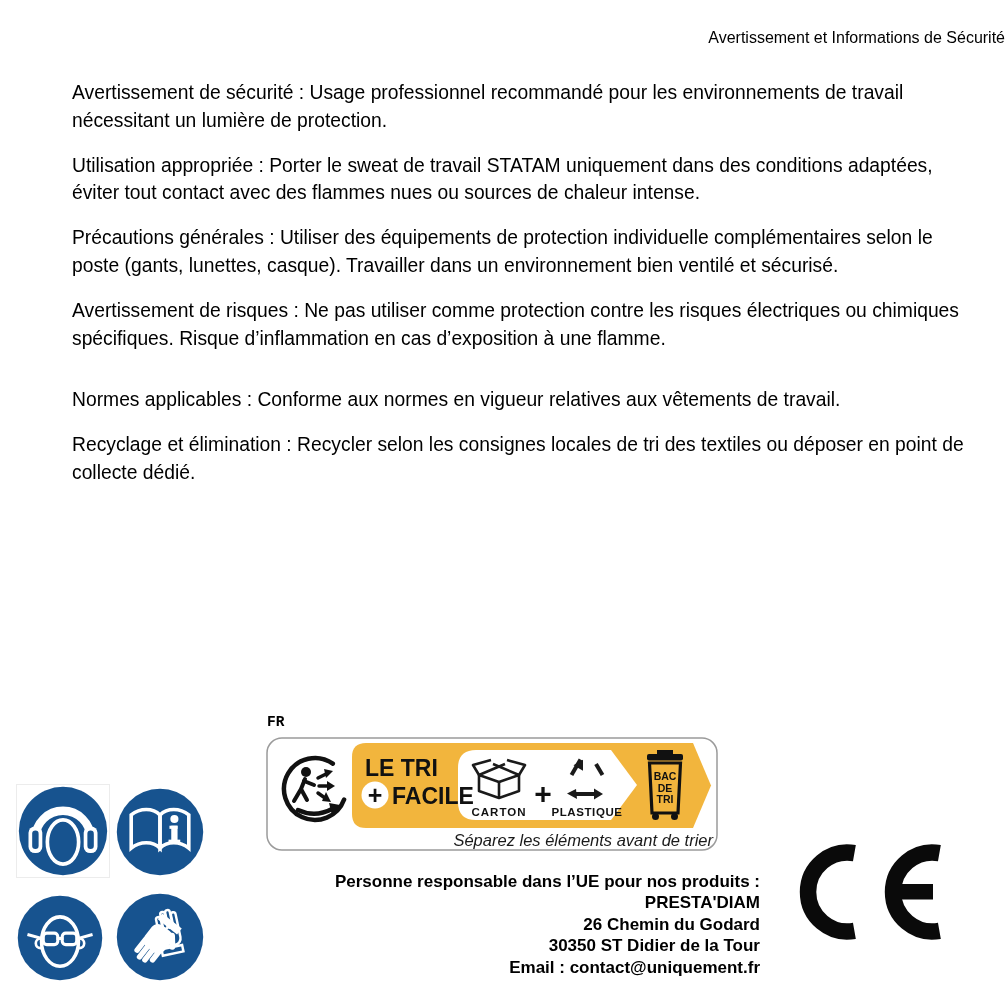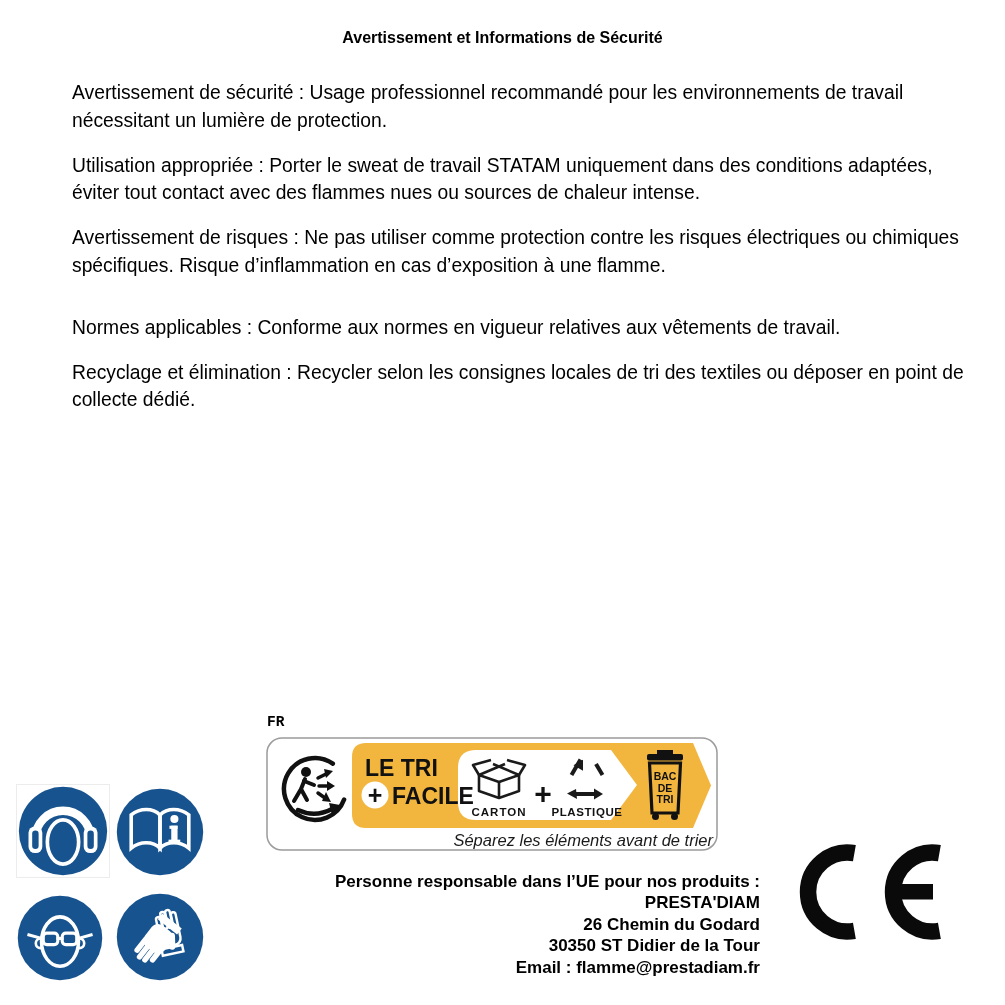--- a/index.html
+++ b/index.html
@@ -1,19 +1,19 @@
 <!DOCTYPE html>
 <html><head>
 <meta charset="utf-8">
 <style>
   html,body{margin:0;padding:0;background:#fff;}
   #page{position:relative;width:1005px;height:1005px;background:#ffffff;overflow:hidden;
         font-family:"Liberation Sans",sans-serif;color:#000;}
-  #doc-title{position:absolute;left:0;top:29px;width:1005px;text-align:center;
-             font-size:16px;font-weight:bold;}
+  #doc-title{position:absolute;left:0;top:29px;width:1005px;text-align:right;
+             font-size:16px;font-weight:normal;}
   #paragraphs{position:absolute;left:72px;top:79px;width:898px;}
   #paragraphs p{margin:0 0 17.5px 0;font-size:19.3px;line-height:27.6px;}
   #paragraphs p.gap{margin-top:34px;}
   .picto{position:absolute;}
   .picto svg{display:block;}
   #picto-ear{left:16px;top:784px;border:1px solid #ececec;}
   #picto-book{left:115px;top:787px;}
   #picto-glasses{left:16px;top:894px;}
   #picto-gloves{left:115px;top:892px;}
   #fr-label{position:absolute;left:267px;top:714px;font-size:14.5px;font-weight:bold;font-family:Liberation Mono, monospace;}
@@ -25,20 +25,21 @@
 </head>
 <body>
 
 <div id="page">
 
   <div id="doc-title">Avertissement et Informations de Sécurité</div>
 
   <div id="paragraphs">
     <p>Avertissement de sécurité : Usage professionnel recommandé pour les environnements de travail nécessitant un lumière de protection.</p>
     <p>Utilisation appropriée : Porter le sweat de travail STATAM uniquement dans des conditions adaptées, éviter tout contact avec des flammes nues ou sources de chaleur intense.</p>
+    <p>Précautions générales : Utiliser des équipements de protection individuelle complémentaires selon le poste (gants, lunettes, casque). Travailler dans un environnement bien ventilé et sécurisé.</p>
     <p>Avertissement de risques : Ne pas utiliser comme protection contre les risques électriques ou chimiques spécifiques. Risque d’inflammation en cas d’exposition à une flamme.</p>
     <p class="gap">Normes applicables : Conforme aux normes en vigueur relatives aux vêtements de travail.</p>
     <p>Recyclage et élimination : Recycler selon les consignes locales de tri des textiles ou déposer en point de collecte dédié.</p>
   </div>
 
   <div class="picto" id="picto-ear">
     <svg width="92" height="92" viewBox="0 0 100 100">
       <circle cx="50" cy="50" r="48" fill="#17538f"></circle>
       <ellipse cx="50" cy="62" rx="17" ry="24" fill="#17538f" stroke="#fff" stroke-width="4"></ellipse>
       <path d="M20 58 a30 30 0 0 1 60 0" fill="none" stroke="#fff" stroke-width="9"></path>
@@ -164,21 +165,21 @@
 
       <text x="447" y="110" text-anchor="end" font-family="Liberation Sans, sans-serif" font-size="16.5" font-style="italic" font-weight="500" fill="#1a1a1a">Séparez les éléments avant de trier</text>
     </svg>
   </div>
 
   <div id="address">
     <div>Personne responsable dans l’UE pour nos produits :</div>
     <div>PRESTA'DIAM</div>
     <div>26 Chemin du Godard</div>
     <div>30350 ST Didier de la Tour</div>
-    <div>Email : flamme@prestadiam.fr</div>
+    <div>Email : contact@uniquement.fr</div>
   </div>
 
   <div id="ce">
     <svg width="160" height="100" viewBox="0 0 160 100">
       <g stroke="#0a0a0a" stroke-width="16.5" fill="none">
         <path d="M 57.4 11.1 A 39.5 39.5 0 1 0 57.4 88.9"></path>
         <path d="M 142.4 11.1 A 39.5 39.5 0 1 0 142.4 88.9"></path>
       </g>
       <rect x="90" y="42" width="46" height="15.5" fill="#0a0a0a"></rect>
     </svg>

